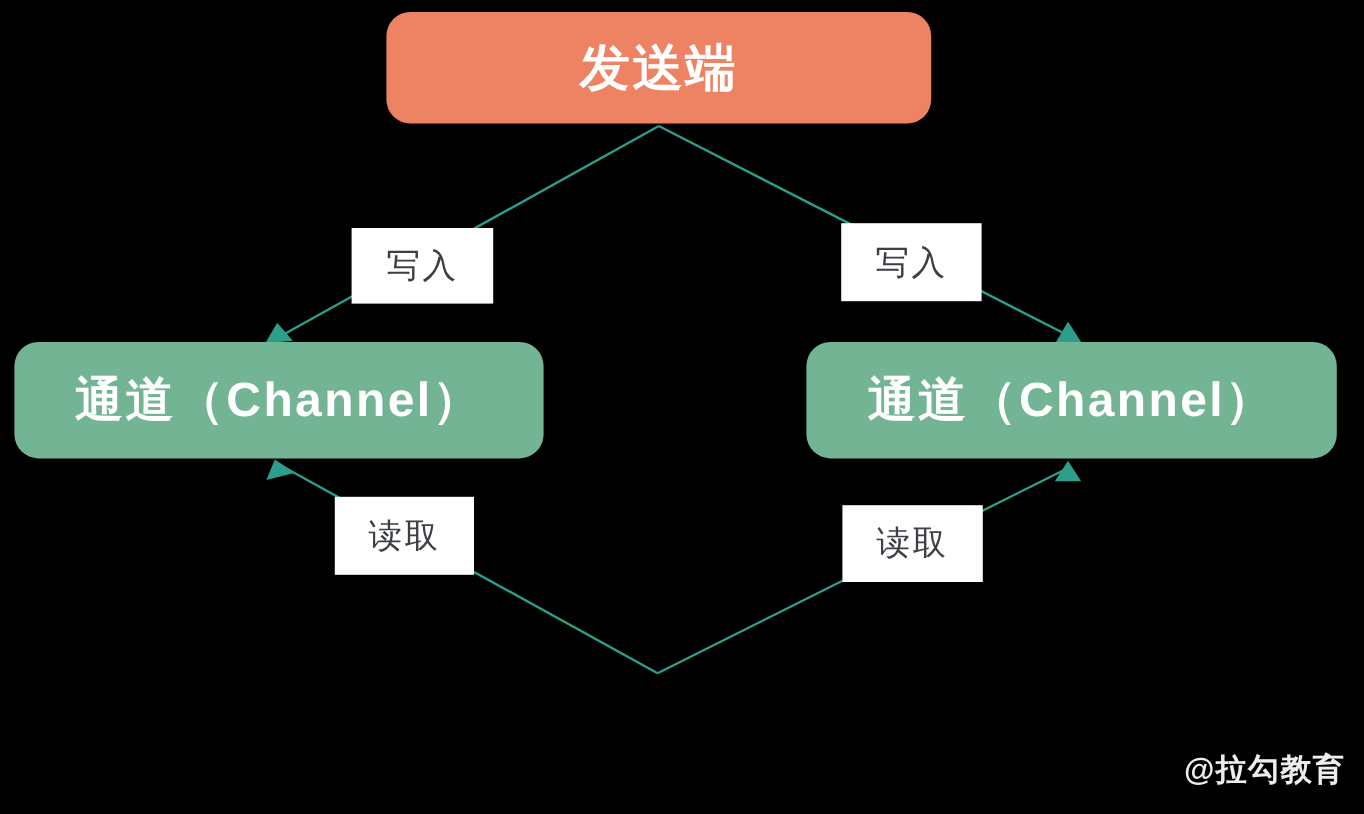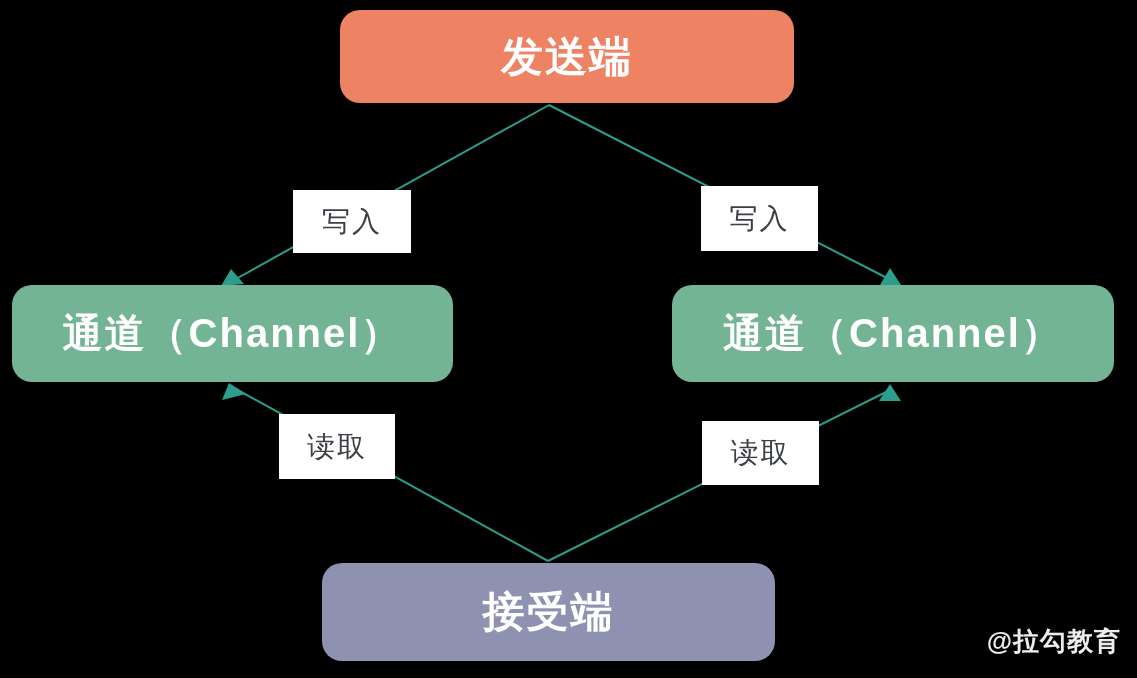--- a/index.html
+++ b/index.html
@@ -28,21 +28,21 @@
     z-index: 2;
     display: flex;
     align-items: center;
     justify-content: center;
     border-radius: 20px;
     color: #FFFFFF;
     font-weight: 700;
     letter-spacing: 2px;
   }
   .node-sender {
-    left: 340px; top: 10px; width: 454px; height: 93px;
+    left: 322px; top: 10px; width: 454px; height: 93px;
     background: #EE8364;
     font-size: 42px;
     align-items: center;
   }
   .node-channel-left {
     left: 12px; top: 285px; width: 441px; height: 97px;
     background: #72B493;
     font-size: 40px;
   }
   .node-channel-right {
@@ -103,23 +103,20 @@
   </div>
 
   <div class="node node-channel-left">
     <span>通道（Channel）</span>
   </div>
 
   <div class="node node-channel-right">
     <span>通道（Channel）</span>
   </div>
 
-  <div class="node node-receiver">
-    <span>接受端</span>
-  </div>
 
   <div class="edge-label edge-write-left">
     <span>写入</span>
   </div>
 
   <div class="edge-label edge-write-right">
     <span>写入</span>
   </div>
 
   <div class="edge-label edge-read-left">

